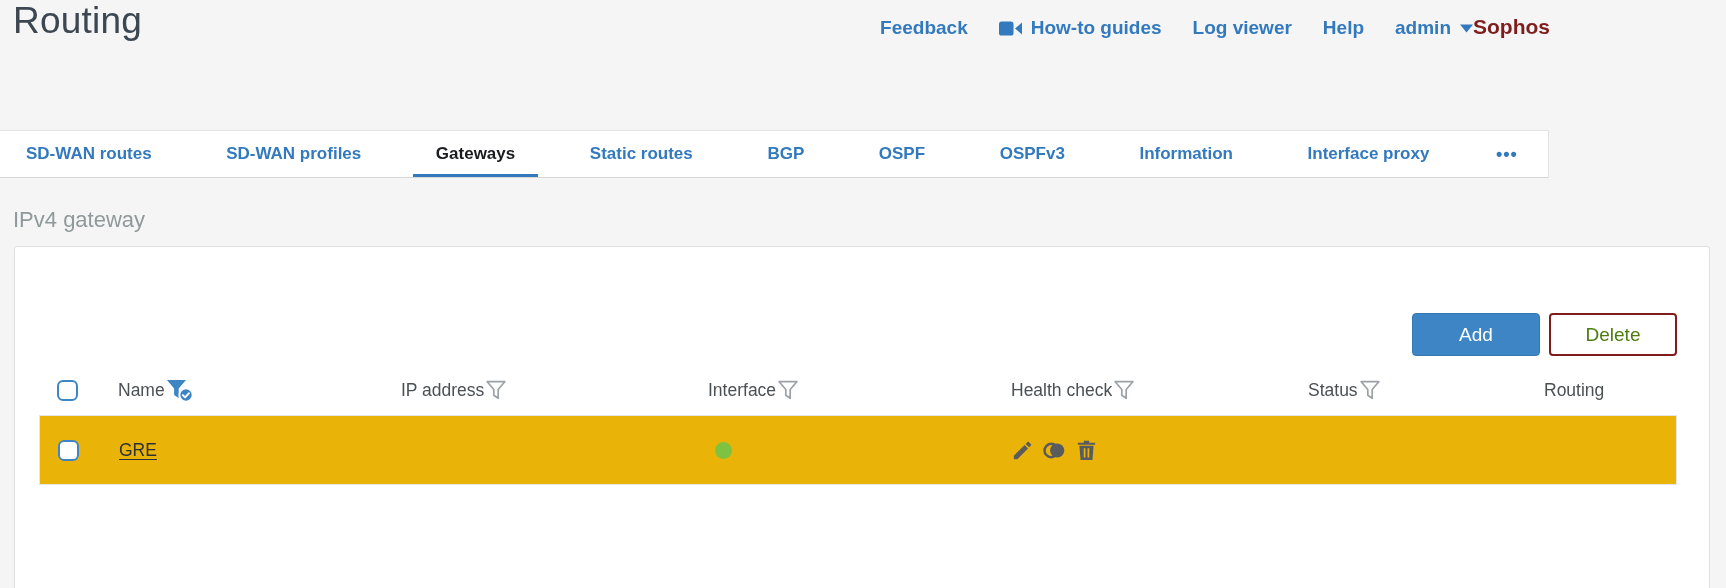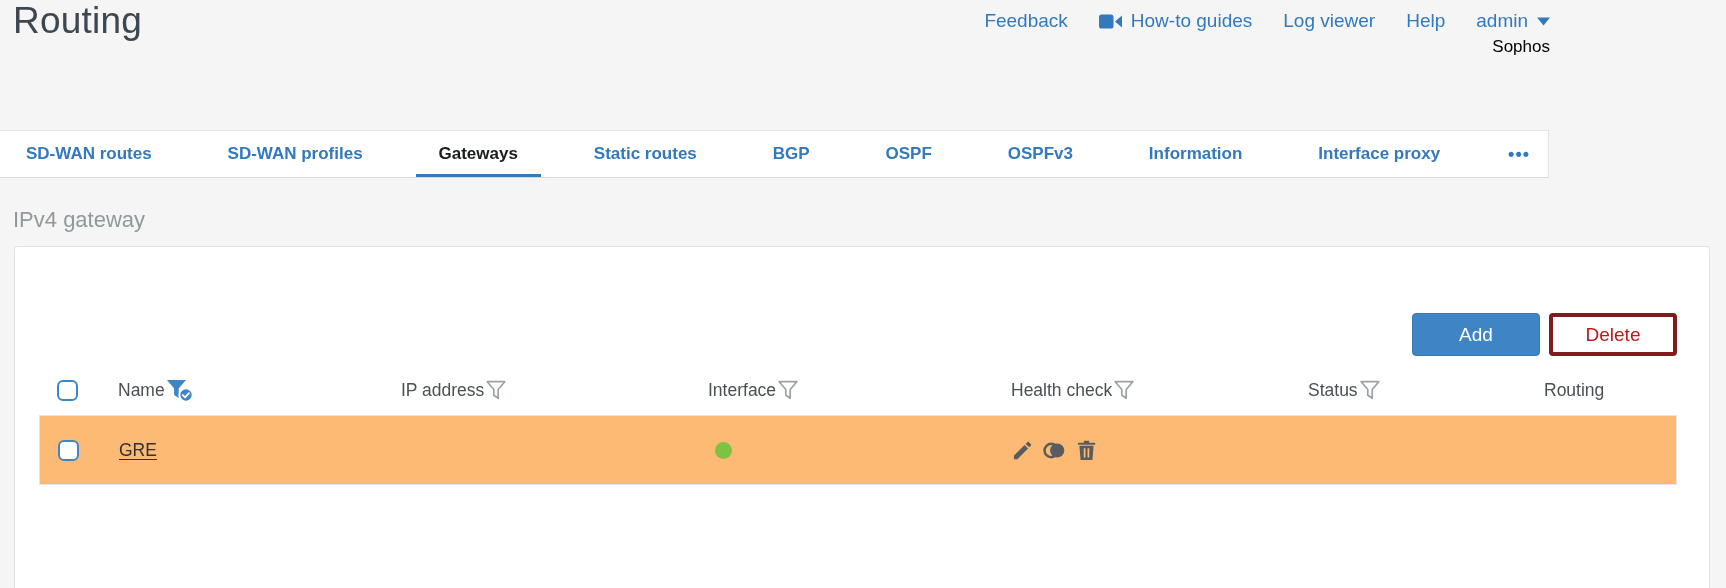--- a/index.html
+++ b/index.html
@@ -11,31 +11,31 @@
     position:relative;
   }
   
   .top { position:relative; height:130px; }
   .page-title {
     position:absolute; left:13px; top:0px;
     font-size:37px; font-weight:400; color:#3d4751; letter-spacing:.2px;
   }
   .top-right {
     position:absolute; top:10px; right:176px;
-    display:flex; flex-direction:column; align-items:flex-end;
+    display:flex; flex-direction:row; align-items:flex-end;font-weight:bold;
   }
   .top-links { display:flex; align-items:center; gap:31px; font-size:19px; color:#3279be; }
   .top-link { display:flex; align-items:center; gap:9px; color:#3279be; cursor:pointer; white-space:nowrap; }
-  .brand { margin-top:5px; font-size:17px; color:#000000; }
+  .brand { margin-top:5px; font-size:21px; color:#7f1d1d; }
   
   .tabbar {
     height:48px; width:1549px; background:#ffffff;
     border-top:1px solid #e3e3e3; border-bottom:1px solid #d8d8d8; border-right:1px solid #e3e3e3;
     display:flex; justify-content:space-between; align-items:stretch;
-    padding:0 0 0 0;
+    padding:0 12px 0 0;
   }
   .tab {
     position:relative; display:flex; align-items:center;
     padding:0 26px; font-size:17px; font-weight:bold; color:#3279be; cursor:pointer; white-space:nowrap;
   }
   .tab.active { color:#1a1c1f; }
   .tab.active::after {
     content:""; position:absolute; left:3px; right:3px; bottom:0; height:3px; background:#3279be;
   }
   .tab-more { font-size:18px; letter-spacing:1px; padding:0 18px; }
@@ -46,27 +46,27 @@
     margin:13px 0 0 14px; width:1696px; height:350px;
     background:#fff; border:1px solid #e0e0e0; border-radius:3px;
     padding:0 32px 0 24px;
   }
   .toolbar { display:flex; justify-content:flex-end; gap:9px; margin-top:66px; }
   .btn {
     width:128px; height:43px; border-radius:4px; font-size:19px;
     display:flex; align-items:center; justify-content:center; cursor:pointer;
   }
   .btn-add { background:#3d85c5; border:1px solid #3878b1; color:#fff; }
-  .btn-delete { background:#fff; border:4px solid #7f1d1d; color:#b91c1c; }
+  .btn-delete { background:#fff; border:2px solid #7f1d1d; color:#4d7c0f; }
   
   .grid-cols { display:grid; grid-template-columns:62px 283px 307px 303px 297px 236px 1fr; align-items:center; }
   .thead { margin-top:9px; height:50px; }
   .th { display:flex; align-items:center; gap:0; padding-left:17px; font-size:17.5px; font-weight:500; color:#4b5054; }
   .tbody { border:1px solid #e4e7e9; }
-  .trow { height:68px; background:#fdba74; }
+  .trow { height:68px; background:#eab308; }
   .checkbox {
     width:21px; height:21px; border:2px solid #3d85c5; border-radius:6px; background:#fff;
     margin-left:18px; cursor:pointer;
   }
   .cell { padding-left:17px; font-size:17.5px; color:#5f6367; }
   .name-link { color:#2e3236; font-weight:500; text-decoration:underline; text-underline-offset:3px; cursor:pointer; }
   .status-dot { width:17px; height:17px; border-radius:50%; background:#7ec242; margin-left:6px; }
   .manage-cell { display:flex; align-items:center; gap:9px; padding-left:16px; }
   .icon-btn { display:flex; align-items:center; cursor:pointer; }
 </style>

